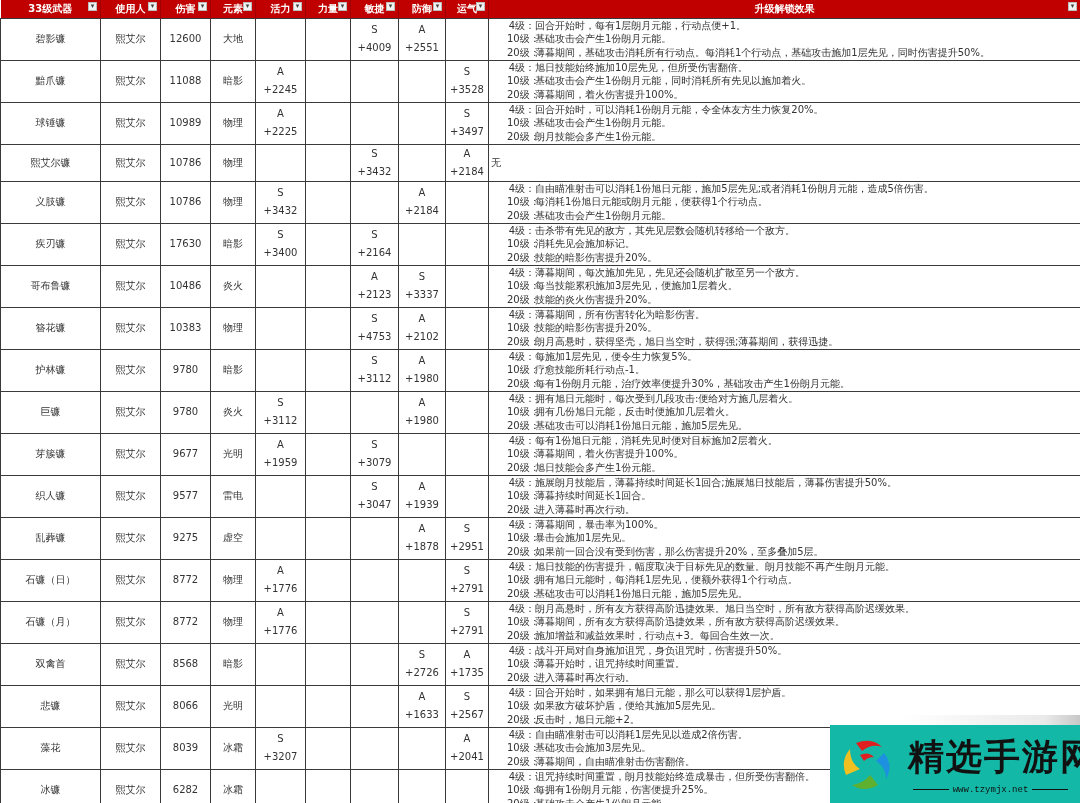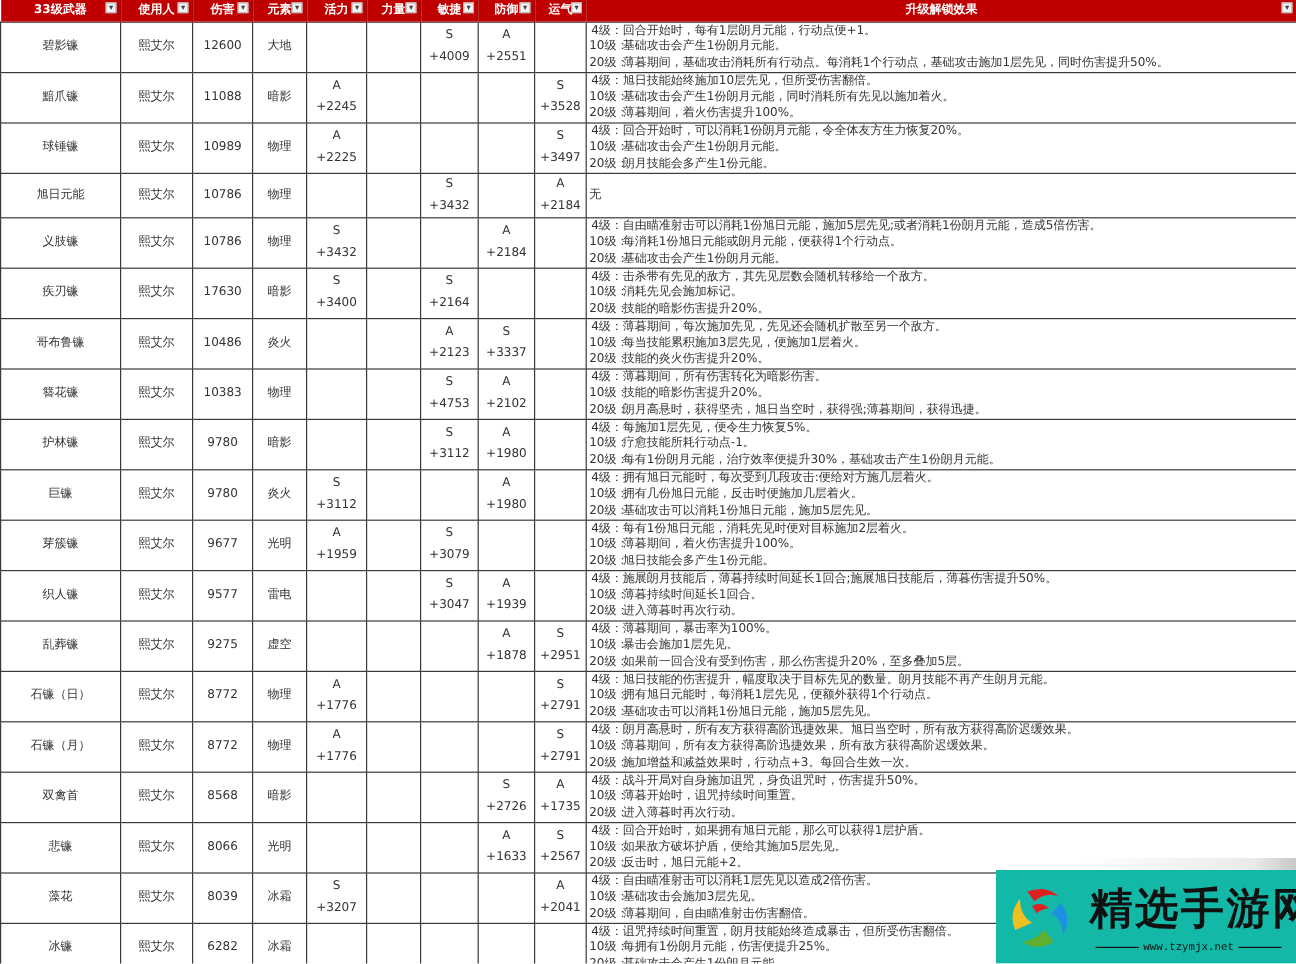--- a/index.html
+++ b/index.html
@@ -17,21 +17,21 @@
       border: 1px solid #bbb; color: #444; font-size: 7px; line-height: 7px; text-align: center;
     }
     table.sheet td {
       border: 1px solid #3a3a3a; text-align: center; vertical-align: middle; font-size: 10px;
       line-height: 20px; color: #333; padding: 0;
     }
     table.sheet td.attr { line-height: 18px; }
     table.sheet td.attr .grade, table.sheet td.attr .val { display: block; }
     table.sheet td.fx { text-align: left; padding-left: 2px; line-height: 13.5px; font-size: 10px; }
     .fx-line { white-space: nowrap; overflow: hidden; }
-    .fx-line .lv { display: inline-block; width: 28px; text-align: right; }
+    .fx-line .lv { display: inline-block; width: 28px; text-align: right; margin-left: 16px; }
     tr.r { height: 42px; }
     tr.r.short { height: 30px; }
 
     .watermark {
       position: absolute; left: 830px; top: 725px; width: 250px; height: 78px; background: #14b8a6;
     }
     .watermark .logo { position: absolute; left: 8px; top: 10px; width: 60px; height: 60px; }
     .watermark .brand {
       position: absolute; left: 78px; top: 8px; font-size: 36px; font-weight: bold; color: #111;
       letter-spacing: 2px; white-space: nowrap; font-family: "DejaVu Sans", sans-serif;
@@ -165,21 +165,21 @@
           <span class="grade">S</span>
           <span class="val">+3497</span>
         </td>
         <td class="fx">
           <div class="fx-line"><span class="lv">4级：</span><span>回合开始时，可以消耗1份朗月元能，令全体友方生力恢复20%。</span></div>
           <div class="fx-line"><span class="lv">10级：</span><span>基础攻击会产生1份朗月元能。</span></div>
           <div class="fx-line"><span class="lv">20级：</span><span>朗月技能会多产生1份元能。</span></div>
         </td>
       </tr>
       <tr class="r short">
-        <td>旭日元能</td>
+        <td>熙艾尔镰</td>
         <td>熙艾尔</td>
         <td>10786</td>
         <td>物理</td>
         <td class="attr">
           <span class="grade"></span>
           <span class="val"></span>
         </td>
         <td class="attr">
           <span class="grade"></span>
           <span class="val"></span>

